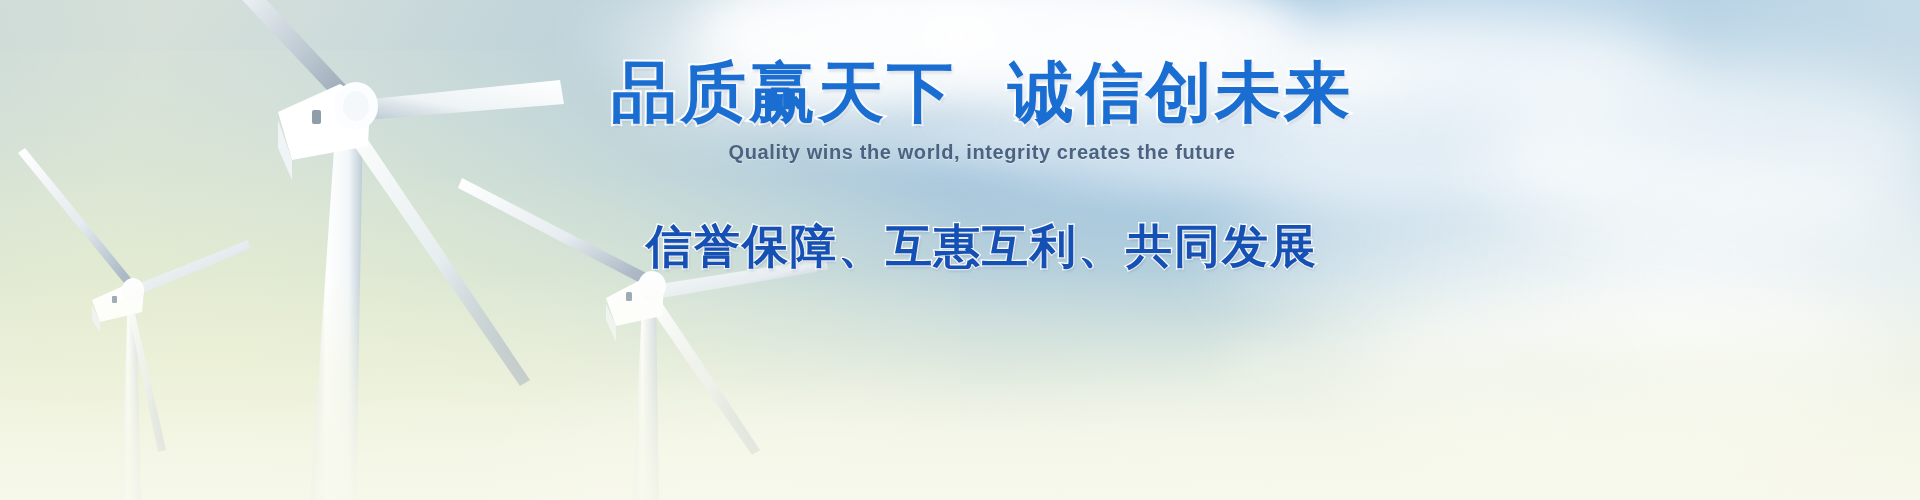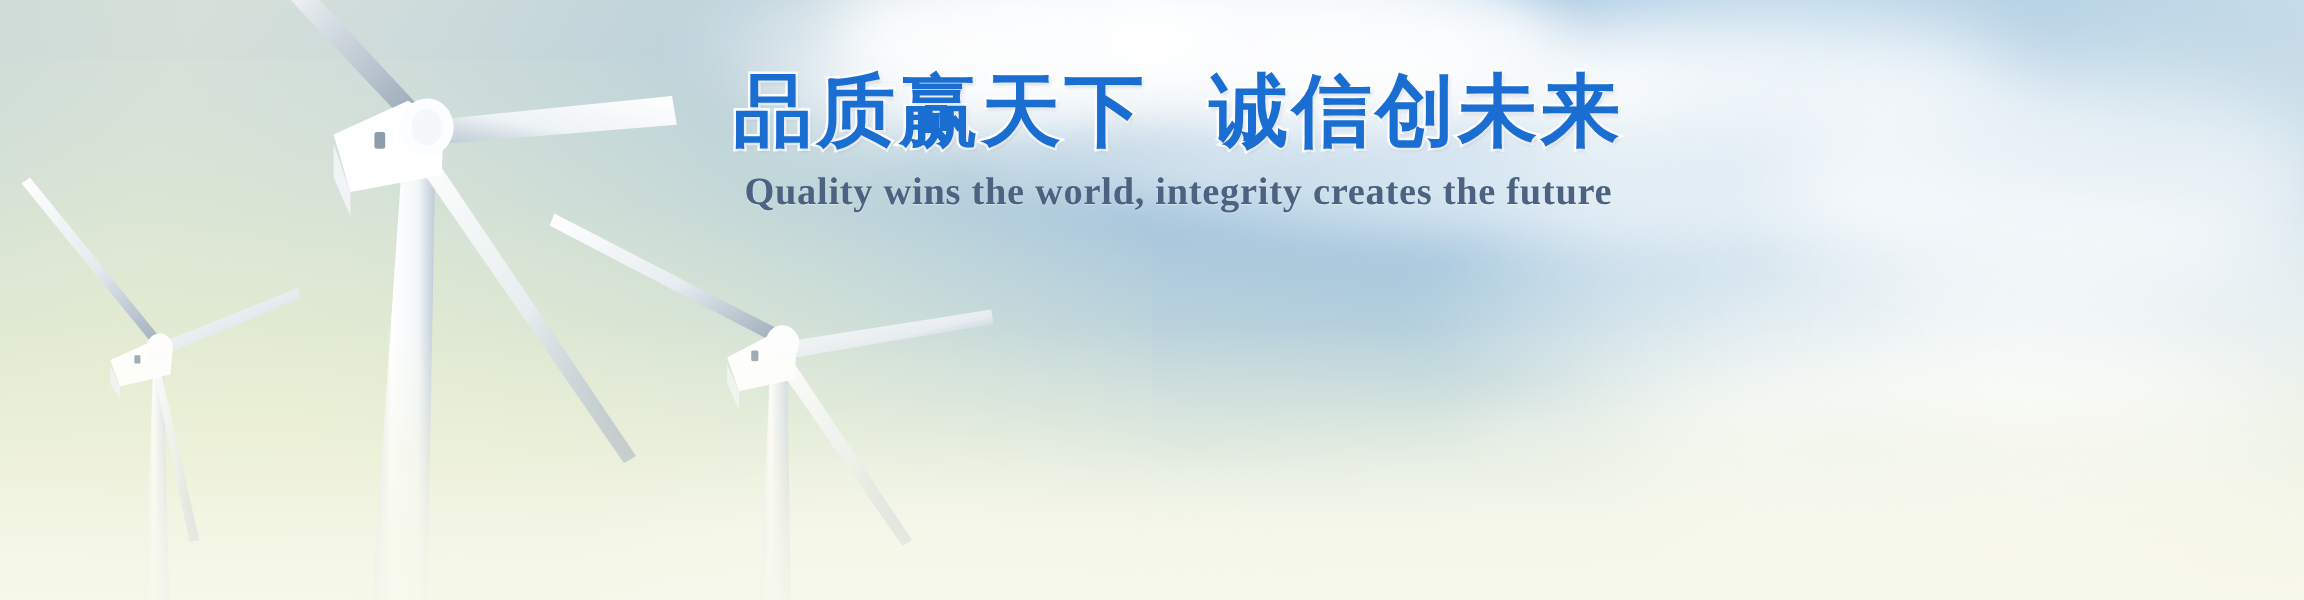--- a/index.html
+++ b/index.html
@@ -108,23 +108,23 @@
     color: #1a6ed2;
     -webkit-text-stroke: 4px #ffffff;
     paint-order: stroke fill;
     text-shadow:
        0 0 2px rgba(255,255,255,0.95),
        1px 2px 3px rgba(40,70,110,0.22);
     margin: 0;
     white-space: pre;
   }
   .sub-en {
-    font-family: Liberation Serif, serif;
+    font-family: Liberation Sans, sans-serif;
     font-weight: bold;
-    font-size: 32px;
+    font-size: 20px;
     letter-spacing: 0.6px;
     color: #4b6280;
     margin: 14px 0 0 0;
     text-shadow: 0 1px 1px rgba(255,255,255,0.40);
     white-space: pre;
   }
   .slogan {
     font-family: "DejaVu Sans", "Liberation Sans", sans-serif;
     font-weight: bold;
     font-size: 46px;
@@ -264,15 +264,16 @@
       <ellipse cx="222" cy="136" rx="14" ry="15" fill="#fdfefe"></ellipse>
       <rect x="196" y="142" width="6" height="9" rx="1.5" fill="#93a2af"></rect>
     </svg>
   </div>
 
   <div class="sky-bottom-haze"></div>
 
   <div class="text-stack">
     <h1 class="headline">品质赢天下  诚信创未来</h1>
     <p class="sub-en">Quality wins the world, integrity creates the future</p>
+    <p class="slogan">信誉保障、互惠互利、共同发展</p>
   </div>
 
 </div>
 
 </body></html>

